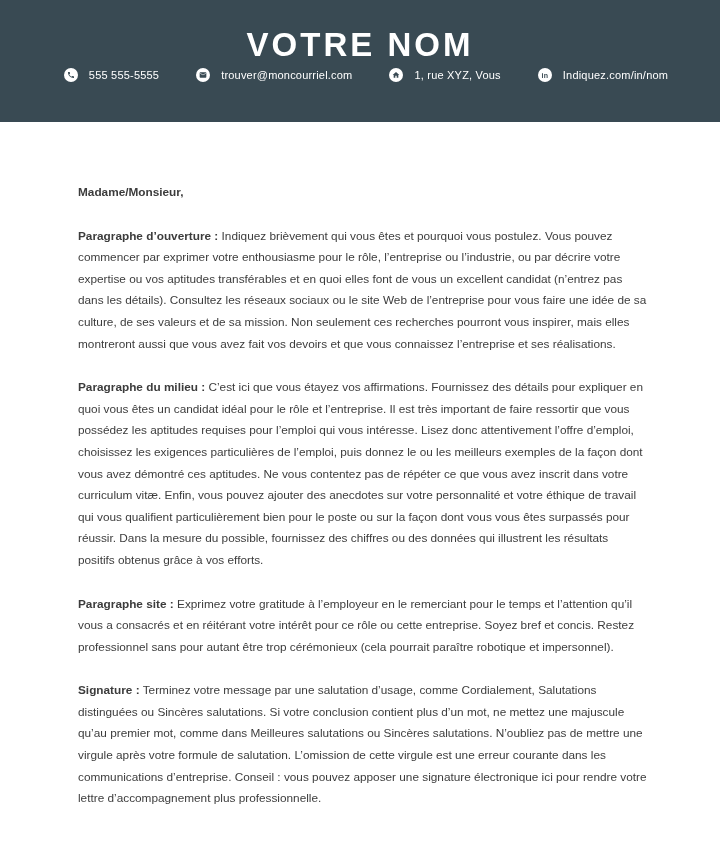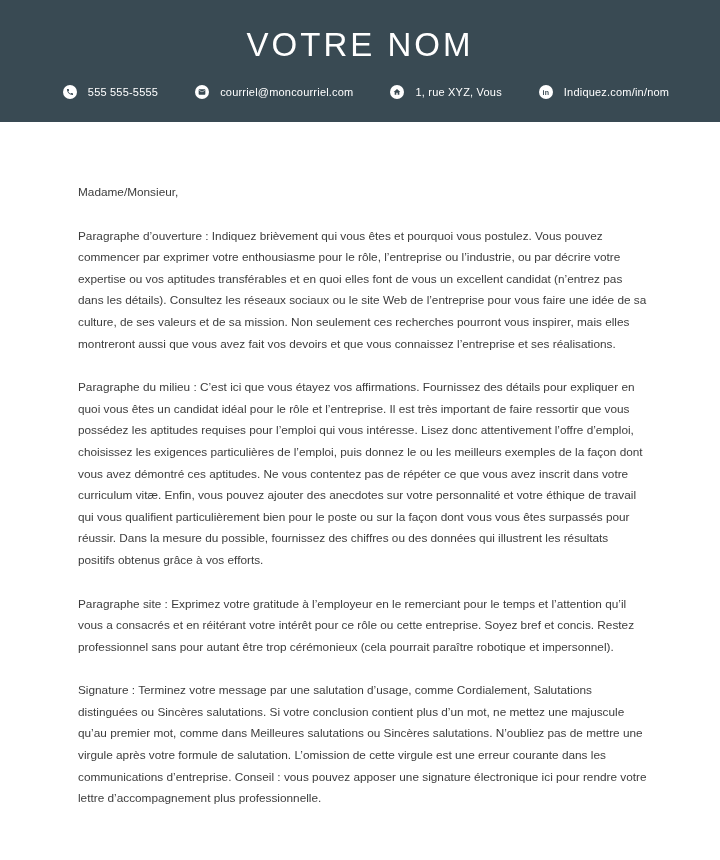--- a/index.html
+++ b/index.html
@@ -15,26 +15,26 @@
   .header {
     background: #394a53;
     height: 122px;
     width: 100%;
   }
   .title {
     padding-top: 27px;
     text-align: center;
     color: #ffffff;
     font-size: 33px;
-    font-weight: normal;
+    font-weight: bold;
     letter-spacing: 3px;
     line-height: 1.1;
   }
   .contacts {
-    margin-top: 22px;
+    margin-top: 5px;
     display: flex;
     justify-content: center;
     align-items: center;
     gap: 37px;
     padding-left: 12px;
   }
   .contact {
     display: flex;
     align-items: center;
     gap: 11px;
@@ -63,21 +63,21 @@
 
   
   .letter {
     padding: 60px 72px 0 78px;
     color: #3c3c3c;
     font-size: 11.8px;
     line-height: 21.6px;
     max-width: 720px;
   }
   .block { margin-bottom: 22px; }
-  .bold { font-weight: normal; }
+  .bold { font-weight: bold; }
   .italic { }
 </style>
 </head>
 <body>
 
 <div class="page">
 
   <header class="header">
     <h1 class="title">VOTRE NOM</h1>
     <div class="contacts">
@@ -90,21 +90,21 @@
         </span>
         <span class="contact-text">555 555-5555</span>
       </div>
 
       <div class="contact">
         <span class="icon-circle">
           <svg viewBox="0 0 24 24">
               <path d="M20 4H4c-1.1 0-1.99.9-1.99 2L2 18c0 1.1.9 2 2 2h16c1.1 0 2-.9 2-2V6c0-1.1-.9-2-2-2zm0 4l-8 5-8-5V6l8 5 8-5v2z"></path>
             </svg>
         </span>
-        <span class="contact-text">courriel@moncourriel.com</span>
+        <span class="contact-text">trouver@moncourriel.com</span>
       </div>
 
       <div class="contact">
         <span class="icon-circle">
           <svg viewBox="0 0 24 24">
               <path d="M10 20v-6h4v6h5v-8h3L12 3 2 12h3v8z"></path>
             </svg>
         </span>
         <span class="contact-text">1, rue XYZ, Vous</span>
       </div>

